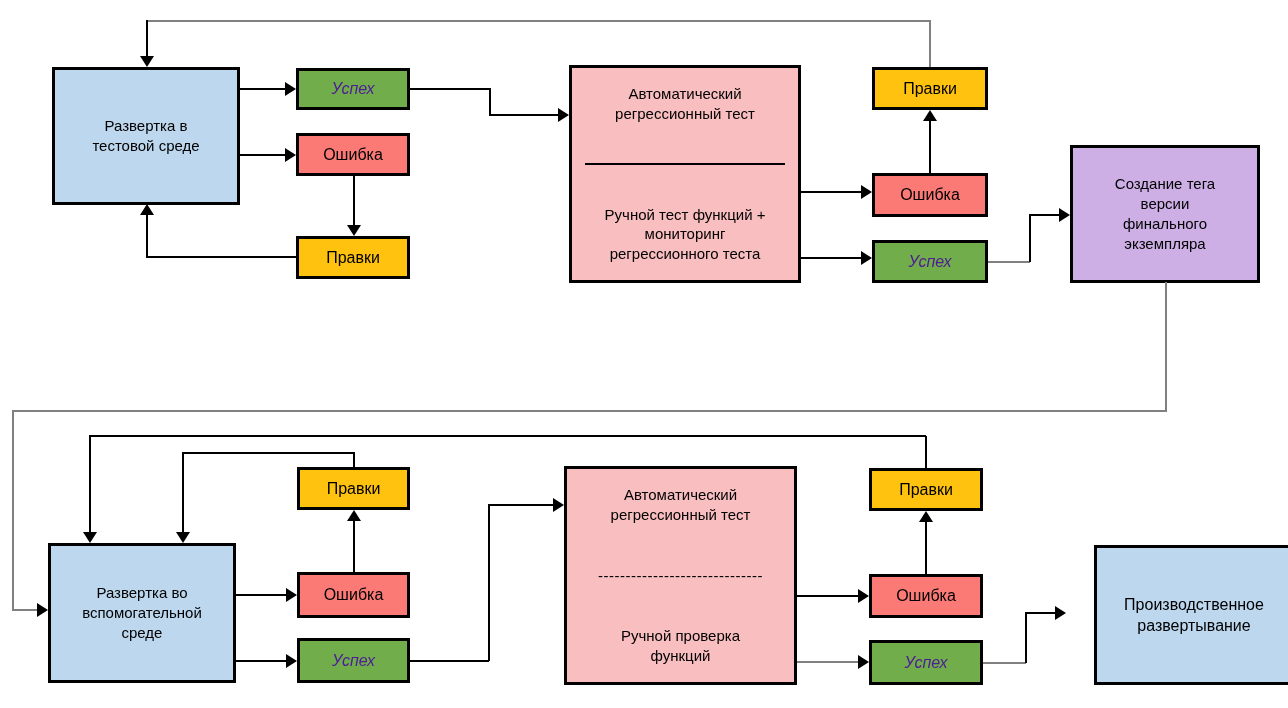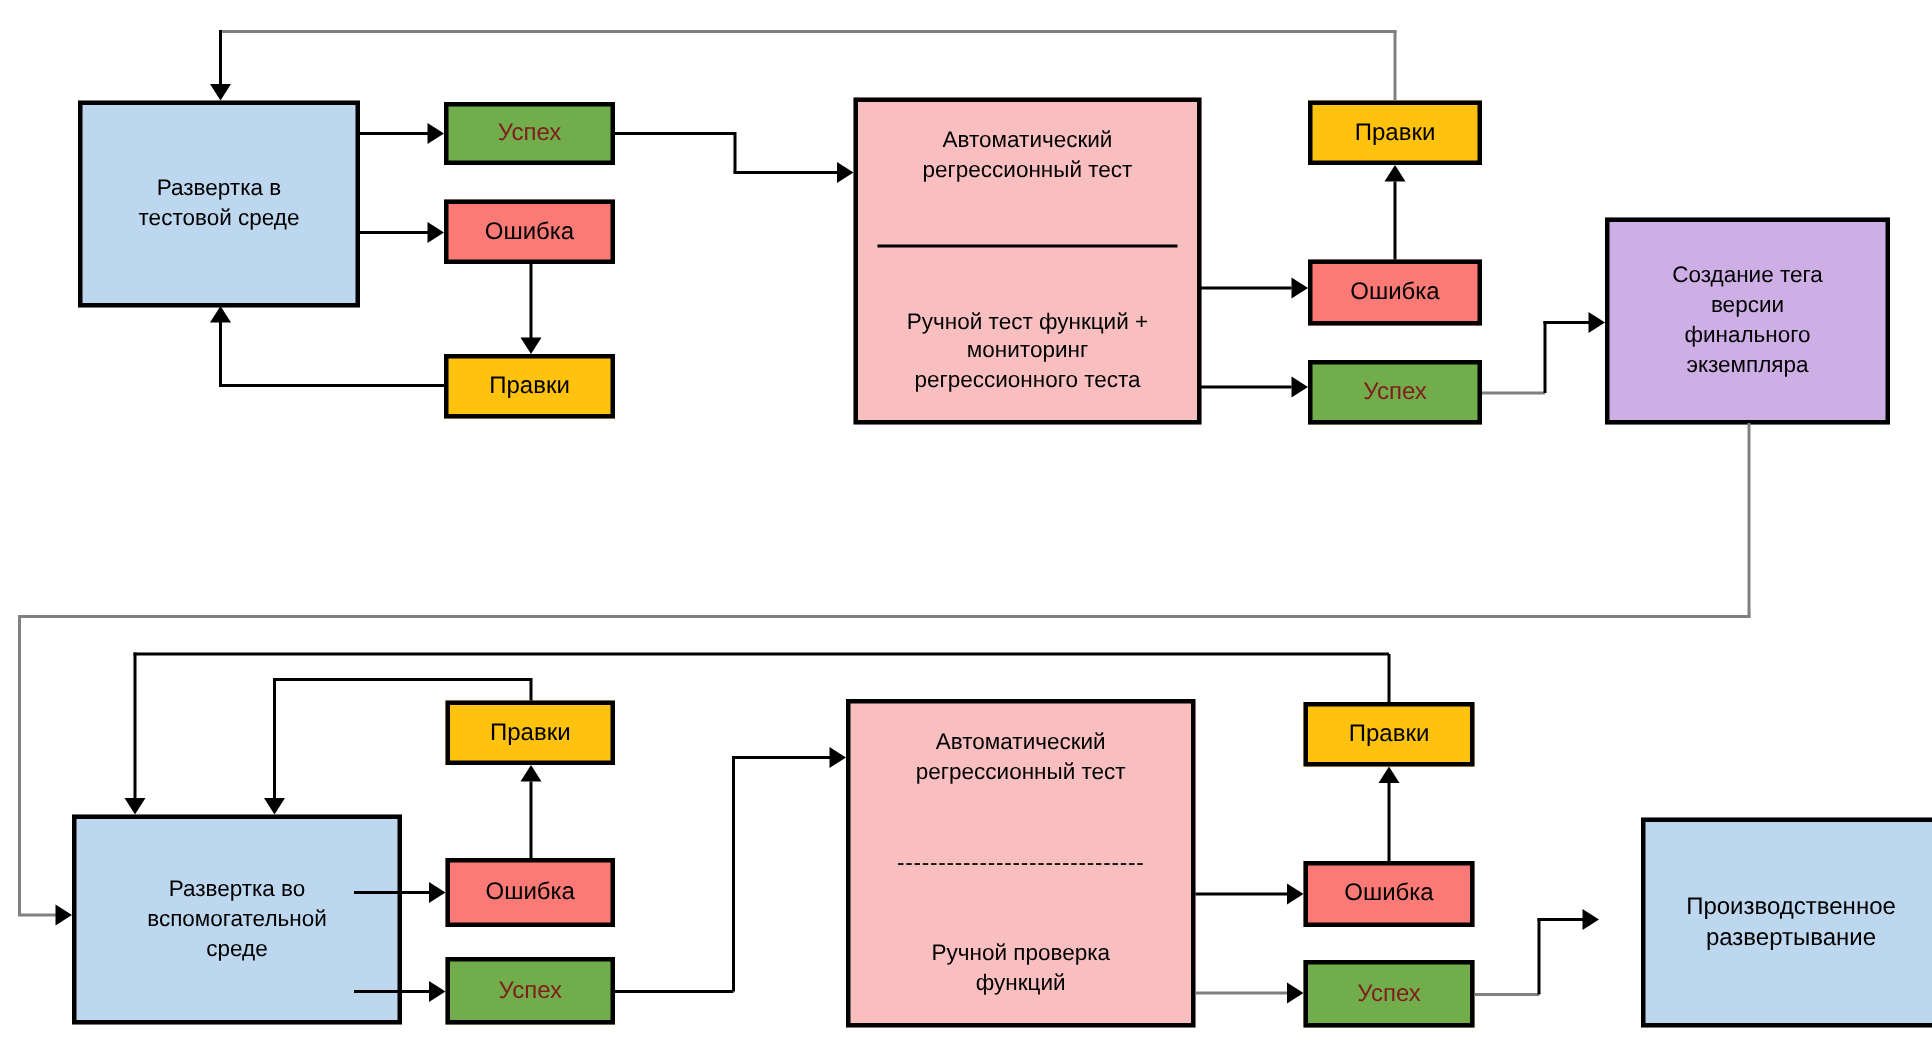--- a/index.html
+++ b/index.html
@@ -6,21 +6,21 @@
   #canvas{
     position:relative;width:1288px;height:708px;background:#fff;overflow:hidden;
     font-family:"Liberation Sans","DejaVu Sans",sans-serif;
   }
   .box{
     position:absolute;box-sizing:border-box;border:3px solid #000;
     display:flex;align-items:center;justify-content:center;
     text-align:center;white-space:pre-line;font-size:15px;line-height:1.32;color:#000000;
   }
   .fill-blue{background:var(--blue,#BDD7EE);}
-  .fill-green{background:var(--green,#72AD4C);color:#7f1d1d;}
+  .fill-green{background:var(--green,#72AD4C);color:#4c1d95;font-style:italic;}
   .fill-red{background:var(--red,#FB7A76);}
   .fill-yellow{background:var(--yellow,#FFC20E);}
   .fill-pink{background:var(--pink,#F9BEC0);}
   .fill-purple{background:var(--purple,#CDAFE6);}
   .badge{font-size:16px;}
   .bigtext{font-size:16px;}
   .pinkbox{flex-direction:column;justify-content:space-between;padding:16px 6px;}
   .divider-solid{width:200px;height:0;border-top:2px solid #000;margin:0 auto;}
   .dashes{letter-spacing:0.5px;white-space:nowrap;}
   .ln{position:absolute;background:var(--line_black,#000);}
@@ -55,21 +55,21 @@
 
   <div class="box fill-yellow badge" style="left:872px;top:67px;width:116px;height:43px;">Правки</div>
   <div class="box fill-red badge" style="left:872px;top:173px;width:116px;height:44px;">Ошибка</div>
   <div class="box fill-green badge" style="left:872px;top:240px;width:116px;height:43px;">Успех</div>
 
   <div class="box fill-purple" style="left:1070px;top:145px;width:190px;height:138px;">Создание тега
 версии
 финального
 экземпляра</div>
 
-  <div class="box fill-blue" style="left:48px;top:543px;width:220px;height:140px;">Развертка во
+  <div class="box fill-blue" style="left:48px;top:543px;width:188px;height:140px;">Развертка во
 вспомогательной
 среде</div>
 
   <div class="box fill-yellow badge" style="left:297px;top:467px;width:113px;height:43px;">Правки</div>
   <div class="box fill-red badge" style="left:297px;top:572px;width:113px;height:46px;">Ошибка</div>
   <div class="box fill-green badge" style="left:297px;top:638px;width:113px;height:45px;">Успех</div>
 
   <div class="box fill-pink pinkbox" style="left:564px;top:466px;width:233px;height:219px;">
     <span>Автоматический
 регрессионный тест</span>

